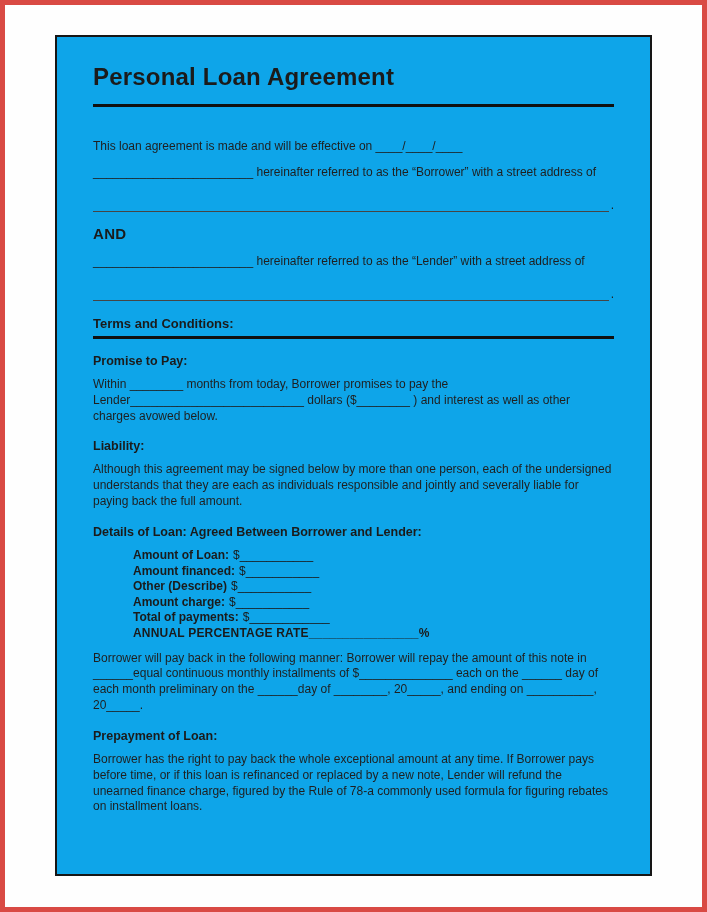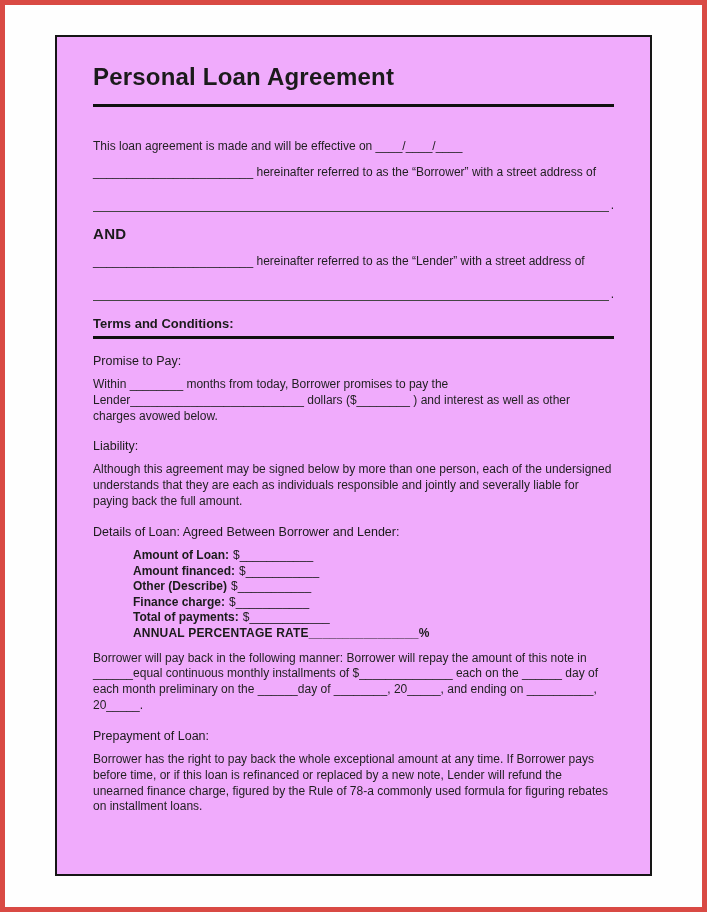--- a/index.html
+++ b/index.html
@@ -14,21 +14,21 @@
     width: 707px;
     height: 912px;
     border: 5px solid #d94a44;
     background: #fefefe;
     padding: 30px 50px 0 50px;
   }
   .document {
     width: 100%;
     height: 841px;
     border: 2px solid #161616;
-    background: #f0abfc;
+    background: #0ea5e9;
     padding: 26px 36px 18px 36px;
     overflow: hidden;
   }
   .doc-title {
     font-size: 24px;
     font-weight: bold;
     color: #1b1b1b;
     letter-spacing: 0.2px;
   }
   .title-rule {
@@ -71,21 +71,21 @@
     font-weight: bold;
     color: #1b1b1b;
   }
   .terms-rule {
     border-top: 3px solid #101010;
     margin-top: 5px;
   }
   .section-heading {
     margin-top: 15px;
     font-size: 12.5px;
-    font-weight: normal;
+    font-weight: bold;
     color: #1b1b1b;
   }
   .section-body {
     margin-top: 9px;
     font-size: 12px;
     line-height: 1.32;
     color: #1f1f1f;
   }
   .loan-list {
     margin: 9px 0 0 40px;
@@ -136,21 +136,21 @@
       <div class="loan-item">
         <span class="label">Amount of Loan:</span><span class="value">$___________</span>
       </div>
       <div class="loan-item">
         <span class="label">Amount financed:</span><span class="value">$___________</span>
       </div>
       <div class="loan-item">
         <span class="label">Other (Describe)</span><span class="value">$___________</span>
       </div>
       <div class="loan-item">
-        <span class="label">Finance charge:</span><span class="value">$___________</span>
+        <span class="label">Amount charge:</span><span class="value">$___________</span>
       </div>
       <div class="loan-item">
         <span class="label">Total of payments:</span><span class="value">$____________</span>
       </div>
       <div class="loan-item apr">
         <span class="label">ANNUAL PERCENTAGE RATE</span><span class="value tight">________________%</span>
       </div>
     </div>
 
     <p class="section-body">Borrower will pay back in the following manner: Borrower will repay the amount of this note in ______equal continuous monthly installments of $______________ each on the ______ day of each month preliminary on the ______day of ________, 20_____, and ending on __________, 20_____.</p>

